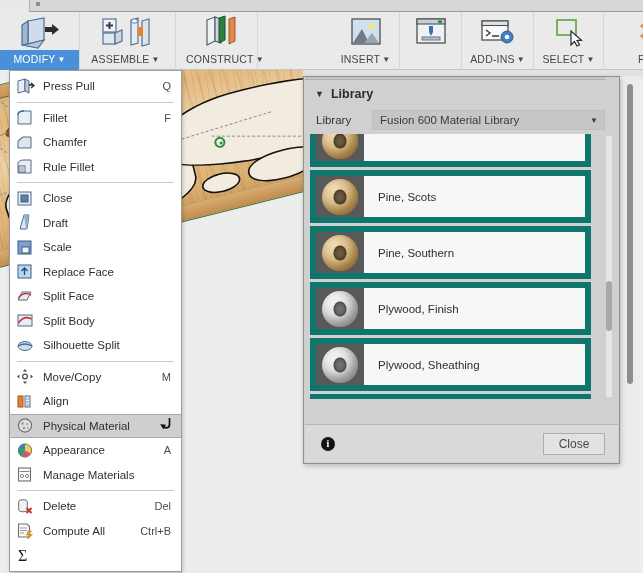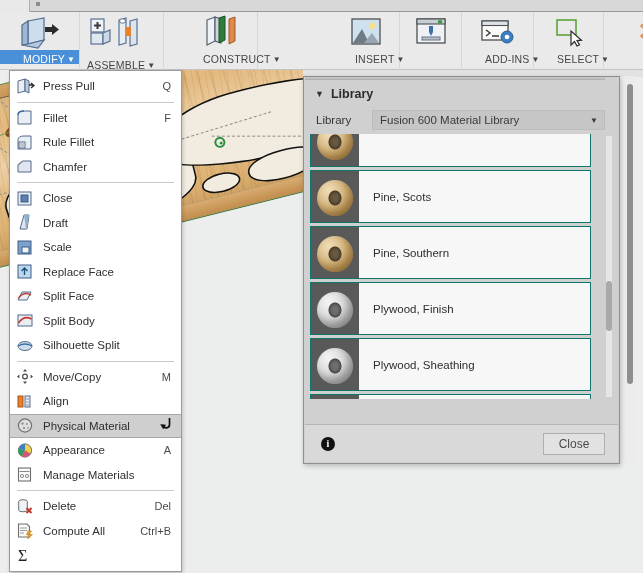--- a/index.html
+++ b/index.html
@@ -39,23 +39,23 @@
     position: absolute; top: 0; height: 58px;
     display: flex; flex-direction: column; align-items: center;
     border-right: 1px solid #d6d6d6;
   }
   .rb-icon {
     height: 38px; display: flex; align-items: center; justify-content: center;
     padding-top: 2px;
   }
   .rb-label {
     font-size: 10.5px; color: #454545; letter-spacing: .2px;
-    height: 14px; line-height: 18px; width: 100%;
+    height: 20px; line-height: 18px; width: 100%;
     text-align: center; white-space: nowrap;
-    padding: 0 23px;
+    padding: 0 6px;
   }
   .rb-label.active {
     background: #4a90d9; color: #ffffff;
   }
   .caret { font-size: 8px; position: relative; top: -1px; margin-left: 2px; }
 
   
   .viewport {
     position: absolute; left: 0; top: 70px; width: 643px; height: 503px;
     background: #eceded;
@@ -189,21 +189,21 @@
   .lib-list-wrap {
     position: absolute; left: 6px; top: 57px; width: 299px; height: 265px;
     overflow: hidden;
     background: #d0d0d0;
   }
   .lib-list { position: absolute; left: 0; top: -20px; width: 281px; }
   .mat-item {
     height: 53px; margin-bottom: 3px;
     display: flex; align-items: stretch;
     background: #f7f7f7;
-    border: 1px solid #0f766e;
+    border: 6px solid #0f766e;
   }
   .mat-thumb {
     width: 48px; flex: 0 0 48px;
     background: #595959;
     position: relative; overflow: hidden;
   }
   .torus {
     position: absolute; left: 50%; top: 52%; transform: translate(-50%,-50%);
     width: 36px; height: 36px; border-radius: 50%;
   }
@@ -294,21 +294,21 @@
           <polygon points="8,29 2,30 18,33 24,25" fill="#b5c9de" stroke="#526c8e" stroke-width="1.2"></polygon>
           <rect x="25" y="12" width="9" height="5" fill="#2b2b2b"></rect>
           <polygon points="32,9 39,14.5 32,20" fill="#2b2b2b"></polygon>
         </svg>
       </div>
       <div class="rb-label active">
         <span>MODIFY</span><span class="caret">▼</span>
       </div>
     </div>
 
-    <div class="rb-group" style="left:64px;width:100px;justify-content:space-between;">
+    <div class="rb-group" style="left:76px;width:100px;justify-content:space-between;">
       <div class="rb-icon">
         <svg width="56" height="34" viewBox="0 0 56 34">
           <rect x="5" y="4" width="13" height="13" fill="#eef3f8" stroke="#5b7090" stroke-width="1.2"></rect>
           <path d="M11.5 7 v7 M8 10.5 h7" stroke="#3a3a3a" stroke-width="2"></path>
           <rect x="5" y="18" width="12" height="11" fill="#dfe7ef" stroke="#5b7090" stroke-width="1.2"></rect>
           <polygon points="17,18 24,15 24,26 17,29" fill="#cbd8e6" stroke="#5b7090" stroke-width="1.2"></polygon>
           <polygon points="33,5 40,3 40,28 33,30" fill="#e6ecf3" stroke="#5b7090" stroke-width="1.2"></polygon>
           <ellipse cx="36.5" cy="6" rx="3" ry="2.2" fill="#ffffff" stroke="#5b7090"></ellipse>
           <polygon points="44,6 51,4 51,29 44,31" fill="#dce5ee" stroke="#5b7090" stroke-width="1.2"></polygon>
           <rect x="40" y="12" width="5" height="9" fill="#e8822a"></rect>
@@ -456,36 +456,36 @@
             <path d="M2 6 Q2 2 8 2" stroke="#3e6fa8" stroke-width="1.6" fill="none"></path>
           </svg>
       </div>
       <span class="mi-label">Fillet</span>
       <span class="mi-key">F</span>
     </div>
 
     <div class="menu-item">
       <div class="mi-icon">
         <svg width="19" height="17" viewBox="0 0 19 17">
+            <polygon points="2,14 2,7 7,3 15,3 15,14" fill="#dfe6ee" stroke="#55698a" stroke-width="1"></polygon>
+            <path d="M2 7 L7 3" stroke="#7c8ea2" stroke-width="1.6"></path>
+          </svg>
+      </div>
+      <span class="mi-label">Chamfer</span>
+    </div>
+
+    <div class="menu-item">
+      <div class="mi-icon">
+        <svg width="19" height="17" viewBox="0 0 19 17">
             <path d="M2 15 L2 6 Q2 2 8 2 L15 2 L15 15 Z" fill="#e9eef4" stroke="#55698a" stroke-width="1"></path>
             <rect x="3" y="8" width="6" height="6" fill="#fff" stroke="#55698a"></rect>
             <path d="M4 10 h4 M4 12 h4" stroke="#7a8a9c"></path>
           </svg>
       </div>
       <span class="mi-label">Rule Fillet</span>
-    </div>
-
-    <div class="menu-item">
-      <div class="mi-icon">
-        <svg width="19" height="17" viewBox="0 0 19 17">
-            <polygon points="2,14 2,7 7,3 15,3 15,14" fill="#dfe6ee" stroke="#55698a" stroke-width="1"></polygon>
-            <path d="M2 7 L7 3" stroke="#7c8ea2" stroke-width="1.6"></path>
-          </svg>
-      </div>
-      <span class="mi-label">Chamfer</span>
     </div>
     <div class="menu-sep"></div>
 
     <div class="menu-item">
       <div class="mi-icon">
         <svg width="19" height="17" viewBox="0 0 19 17">
             <rect x="2" y="2" width="13" height="13" fill="#e9eef4" stroke="#55698a" stroke-width="1"></rect>
             <rect x="5" y="5" width="7" height="7" fill="#5b7fae" stroke="#3e5c84"></rect>
           </svg>
       </div>

